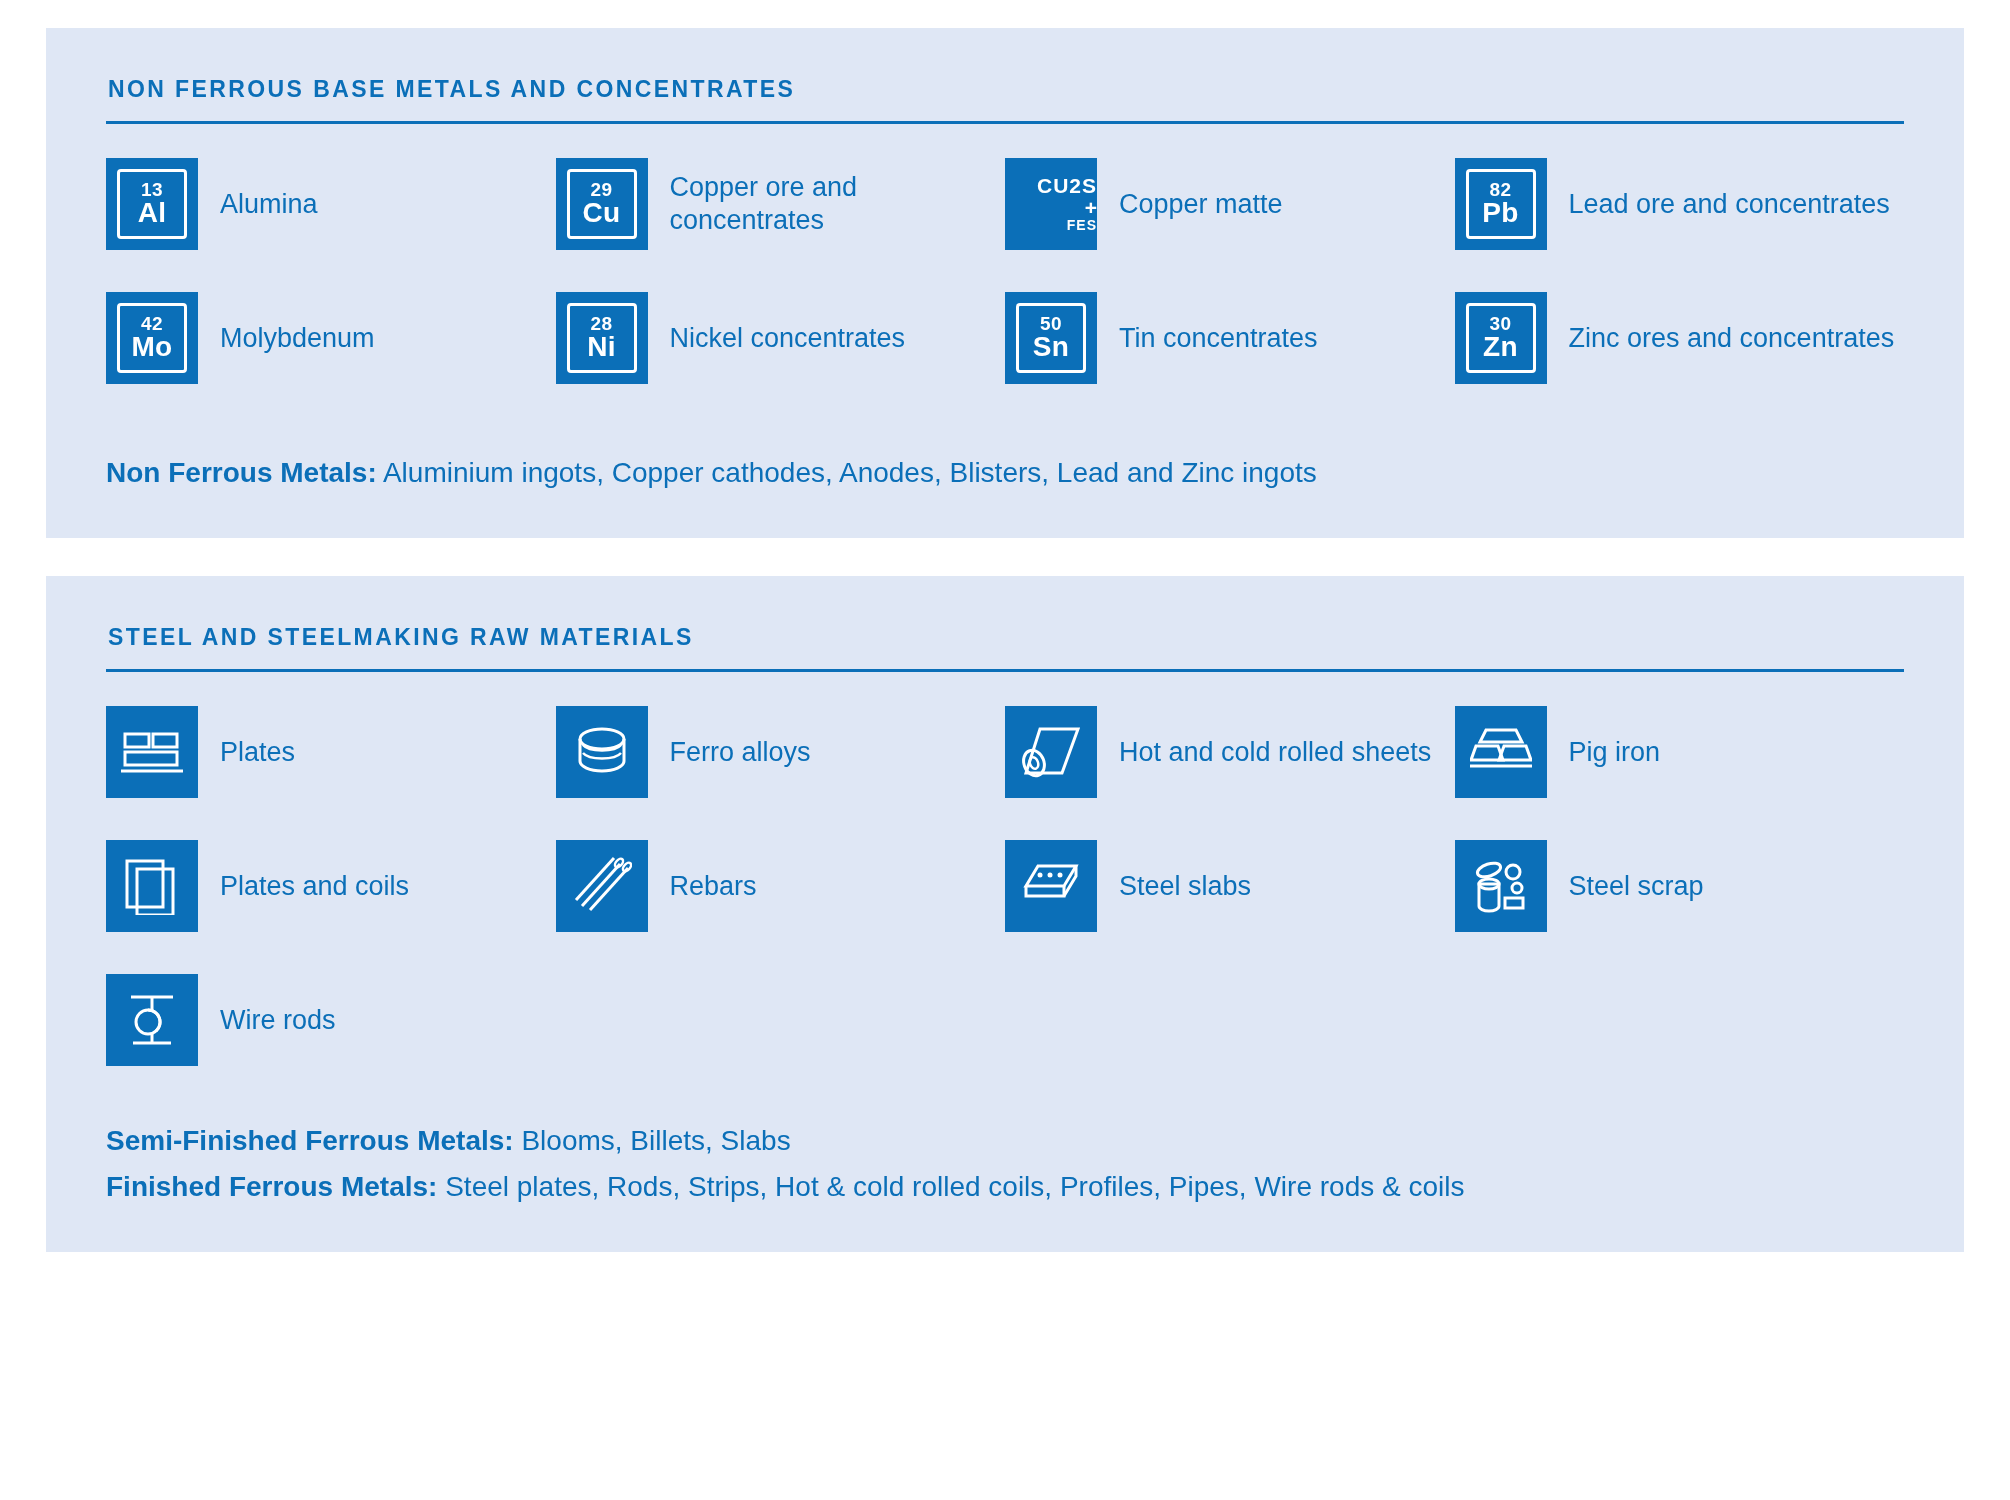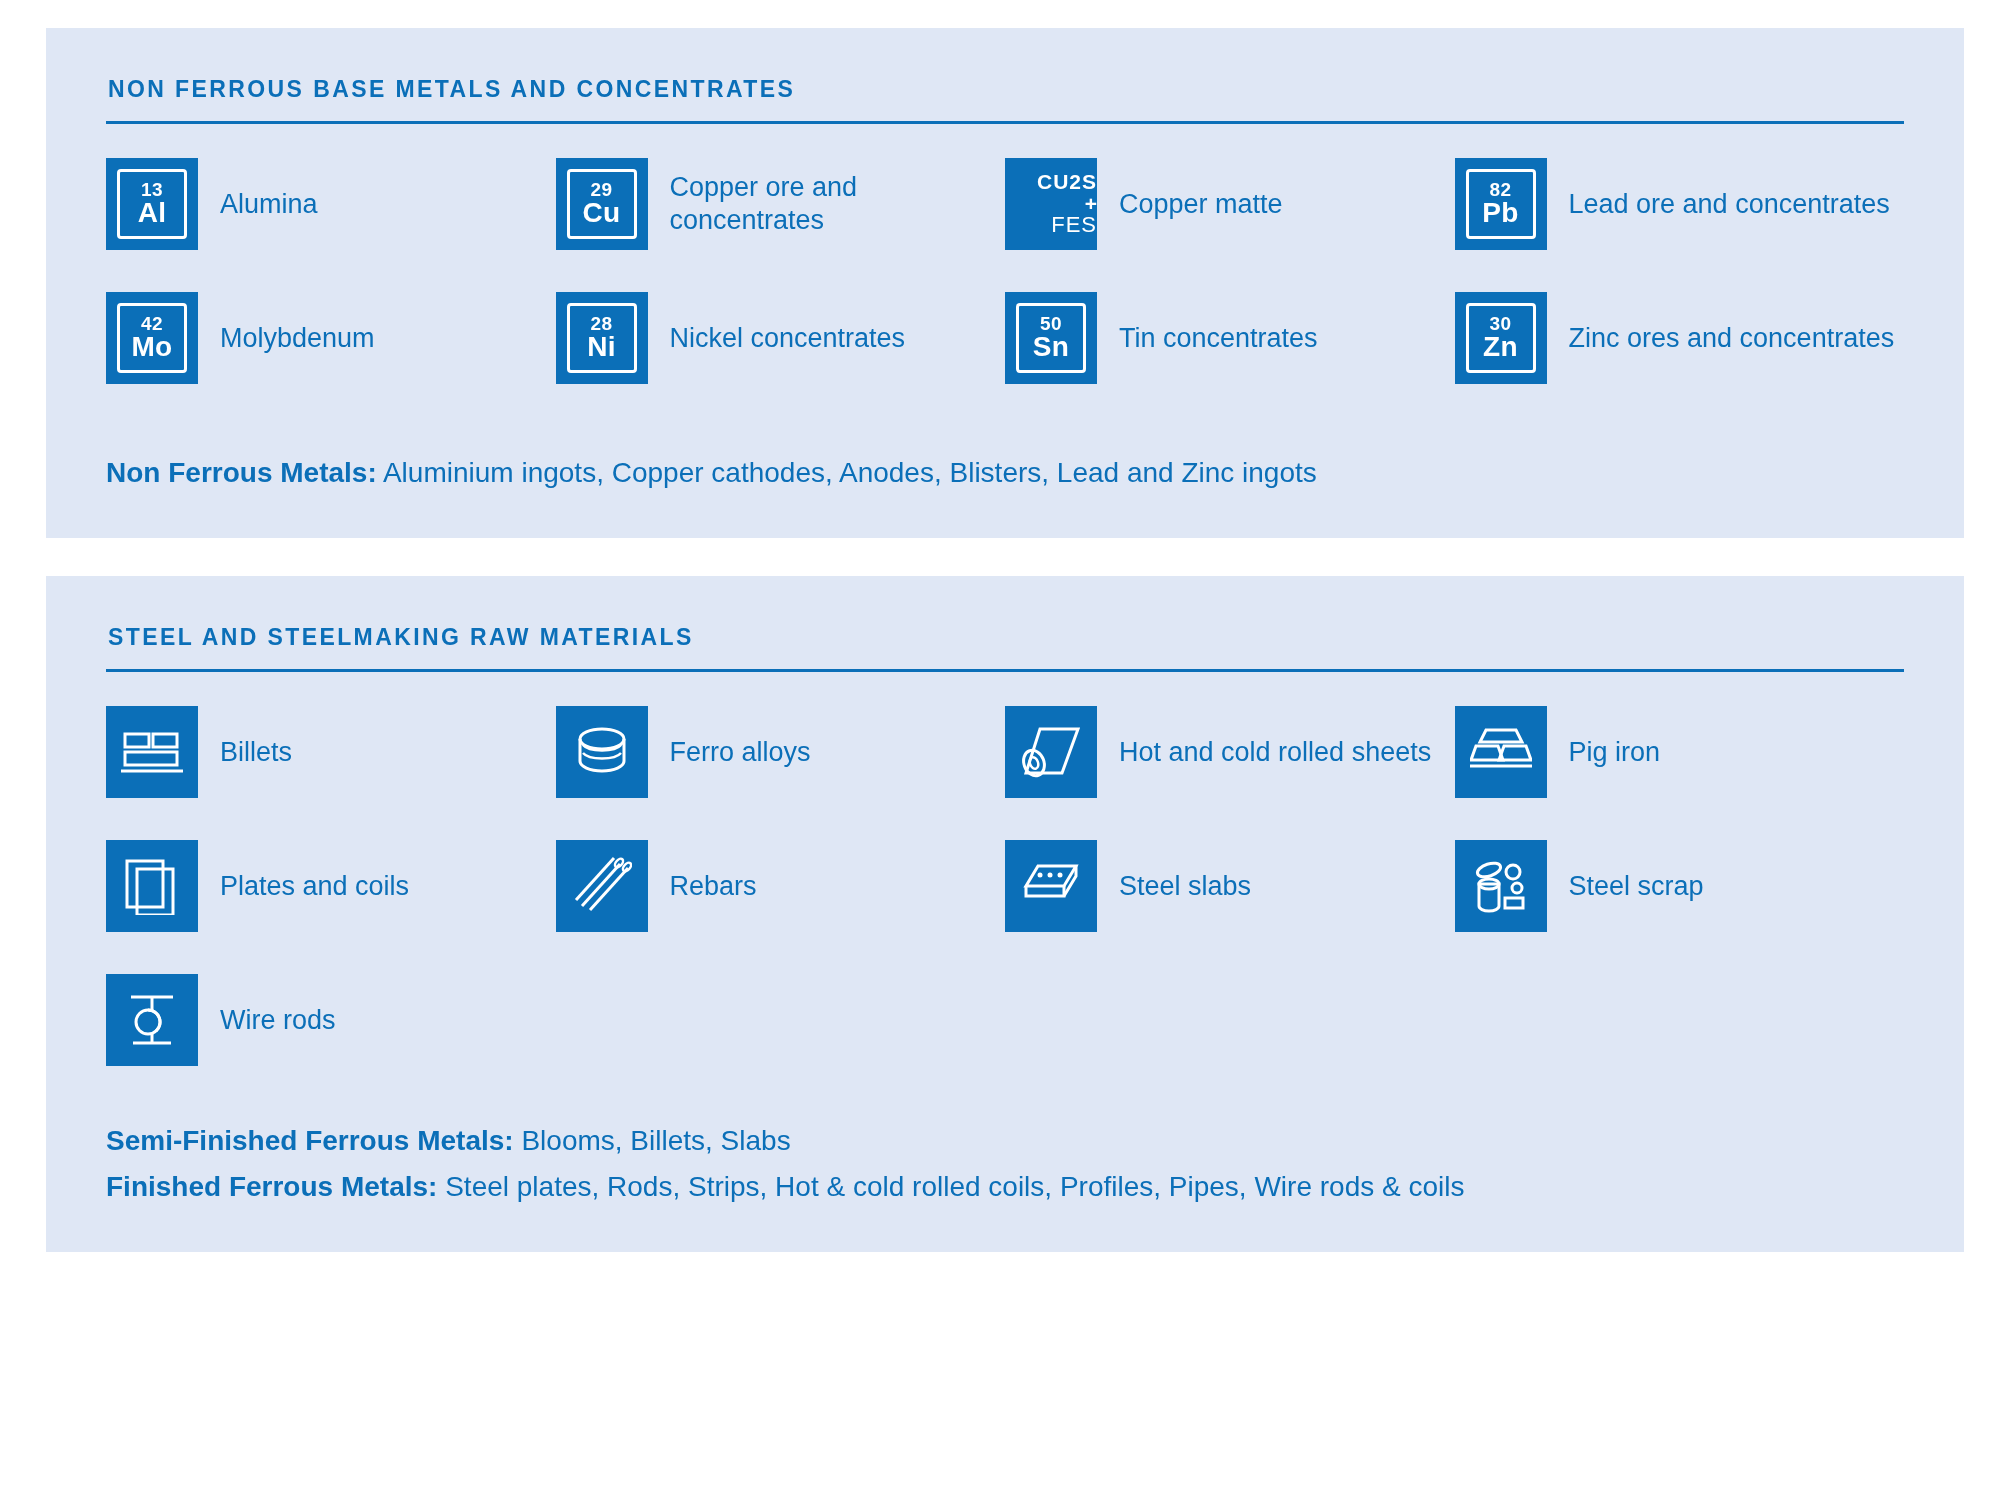--- a/index.html
+++ b/index.html
@@ -83,21 +83,21 @@
     font-weight: bold;
     letter-spacing: 0.3px;
   }
   .elem.compound {
     border: none;
     width: 92px;
     align-items: flex-end;
   }
   .elem.compound .c1 { font-size: 21px; font-weight: bold; letter-spacing: 1px;}
   .elem.compound .c2 { font-size: 21px; font-weight: bold; }
-  .elem.compound .c3 { font-size: 22px; font-weight: normal; letter-spacing: 1px;}
+  .elem.compound .c3 { font-size: 14px; font-weight: bold; letter-spacing: 1px;}
   .item-label {
     color: #0b6fb8;
     font-size: 27px;
     line-height: 1.22;
     max-width: 330px;
   }
   .note {
     color: #0b6fb8;
     font-size: 28px;
     margin-top: 68px;
@@ -215,21 +215,21 @@
 
       <div class="item">
         <span class="icon-box">
           <svg width="62" height="48" viewBox="0 0 62 48">
             <rect x="4" y="6" width="24" height="13" fill="none" stroke="#fff" stroke-width="3"></rect>
             <rect x="32" y="6" width="24" height="13" fill="none" stroke="#fff" stroke-width="3"></rect>
             <rect x="4" y="24" width="52" height="13" fill="none" stroke="#fff" stroke-width="3"></rect>
             <line x1="0" y1="43" x2="62" y2="43" stroke="#fff" stroke-width="3"></line>
           </svg>
         </span>
-        <span class="item-label">Billets</span>
+        <span class="item-label">Plates</span>
       </div>
 
       <div class="item">
         <span class="icon-box">
           <svg width="58" height="58" viewBox="0 0 58 58">
             <ellipse cx="29" cy="16" rx="22" ry="10" fill="none" stroke="#fff" stroke-width="3"></ellipse>
             <path d="M7 16 v22 a22 10 0 0 0 44 0 v-22" fill="none" stroke="#fff" stroke-width="3"></path>
             <path d="M10 22 a20 8 0 0 0 38 0" fill="none" stroke="#fff" stroke-width="2.5"></path>
             <path d="M10 30 a20 8 0 0 0 38 0" fill="none" stroke="#fff" stroke-width="2.5"></path>
           </svg>

